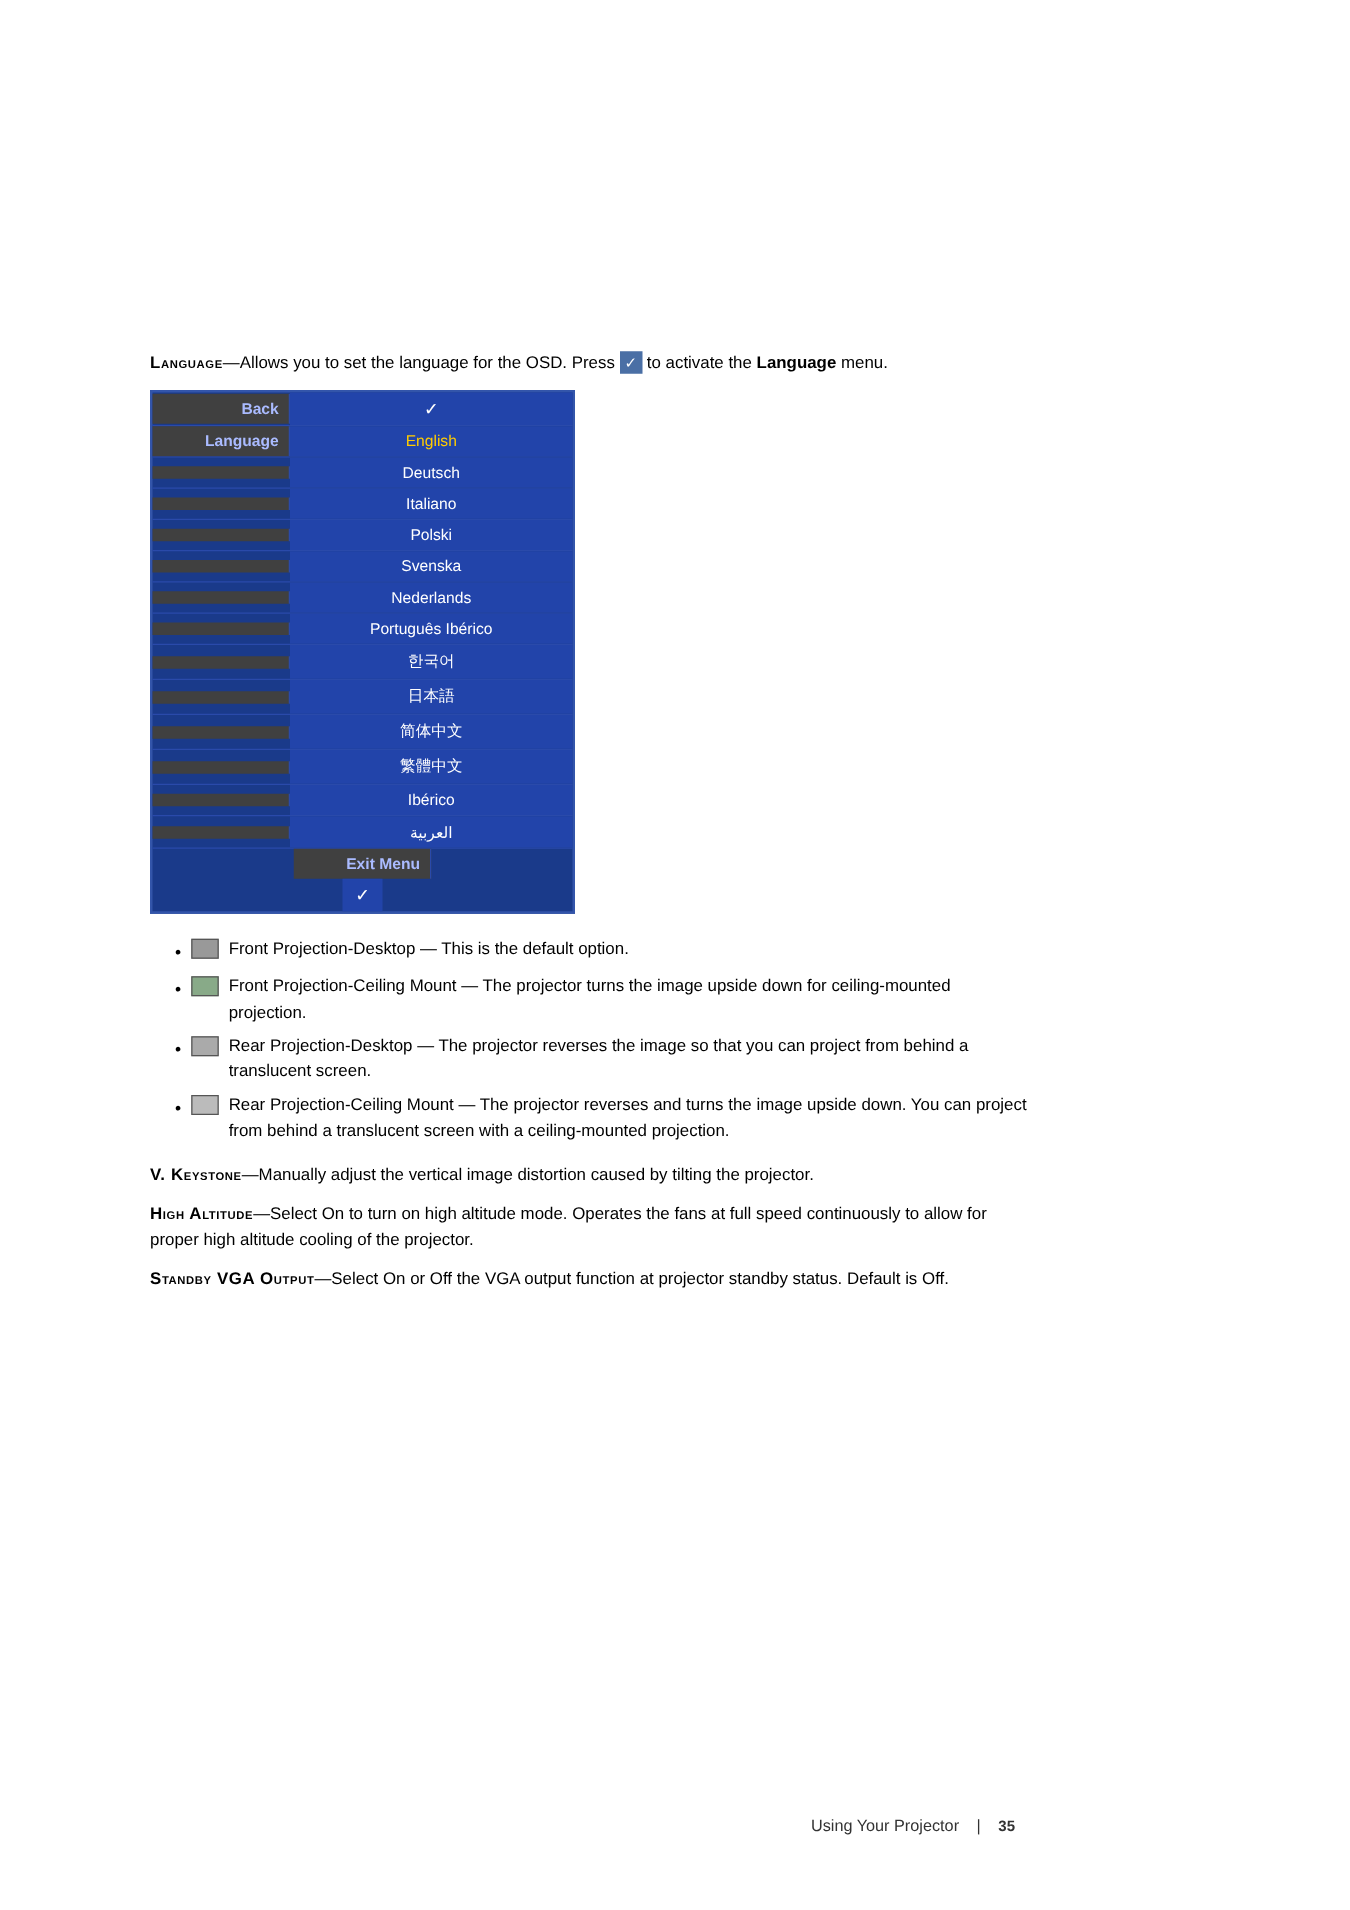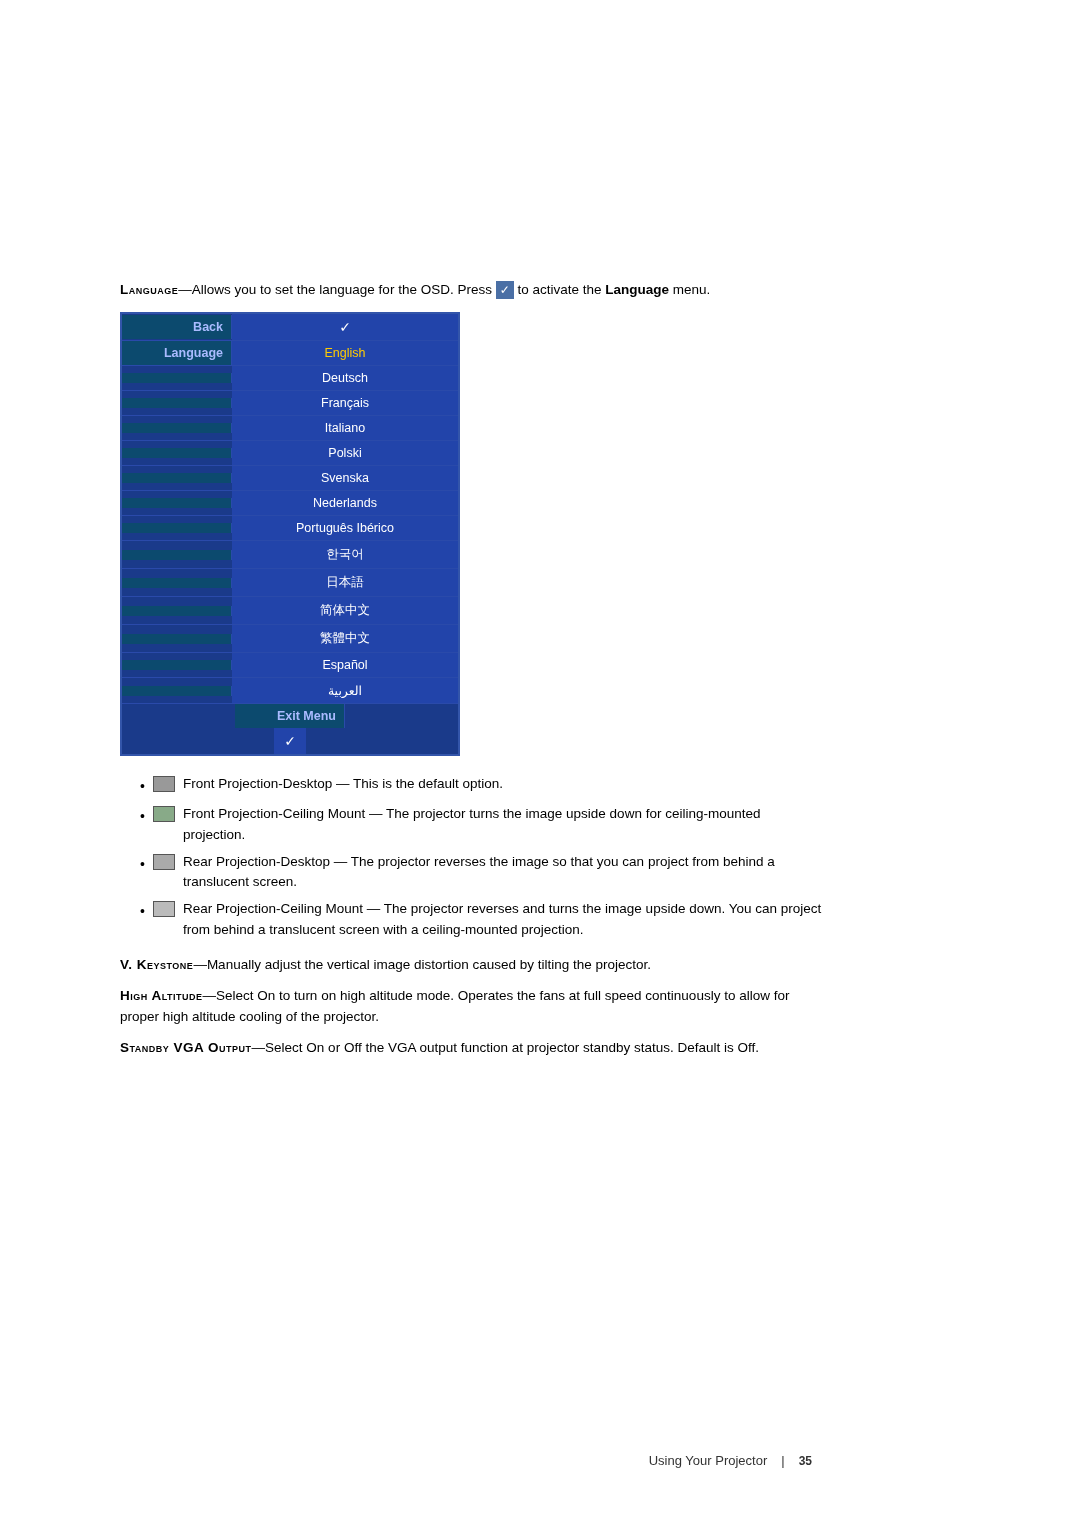--- a/index.html
+++ b/index.html
@@ -72,21 +72,21 @@
     }
 
     .menu-left {
       width: 110px;
       min-width: 110px;
       padding: 5px 8px;
       color: #aabbff;
       font-size: 12.5px;
       font-weight: bold;
       text-align: right;
-      background: #0c4a6e;
+      background: #404040;
       border-right: 1px solid #2a4aaa;
     }
 
     .menu-right {
       flex: 1;
       padding: 5px 10px;
       text-align: center;
       color: #ffffff;
       font-size: 12.5px;
       background: #2244aa;
@@ -216,24 +216,20 @@
     <div class="menu-row">
       <div class="menu-left">Language</div>
       <div class="menu-right selected">English</div>
     </div>
 
     <div class="menu-row">
       <div class="menu-left"></div>
       <div class="menu-right">Deutsch</div>
     </div>
 
-    <div class="menu-row">
-      <div class="menu-left"></div>
-      <div class="menu-right">Français</div>
-    </div>
 
     <div class="menu-row">
       <div class="menu-left"></div>
       <div class="menu-right">Italiano</div>
     </div>
 
 
     <div class="menu-row">
       <div class="menu-left"></div>
       <div class="menu-right">Polski</div>
@@ -269,21 +265,21 @@
       <div class="menu-right">简体中文</div>
     </div>
 
     <div class="menu-row">
       <div class="menu-left"></div>
       <div class="menu-right">繁體中文</div>
     </div>
 
     <div class="menu-row">
       <div class="menu-left"></div>
-      <div class="menu-right">Español</div>
+      <div class="menu-right">Ibérico</div>
     </div>
 
     <div class="menu-row">
       <div class="menu-left"></div>
       <div class="menu-right">العربية</div>
     </div>
 
     <div class="menu-row exit-row">
       <div class="menu-left">Exit Menu</div>
       <div class="menu-right checkmark-cell">✓</div>

